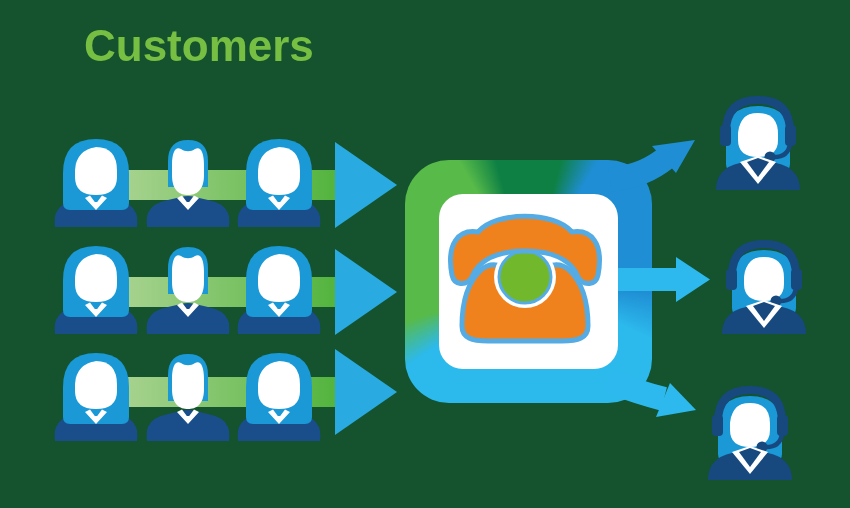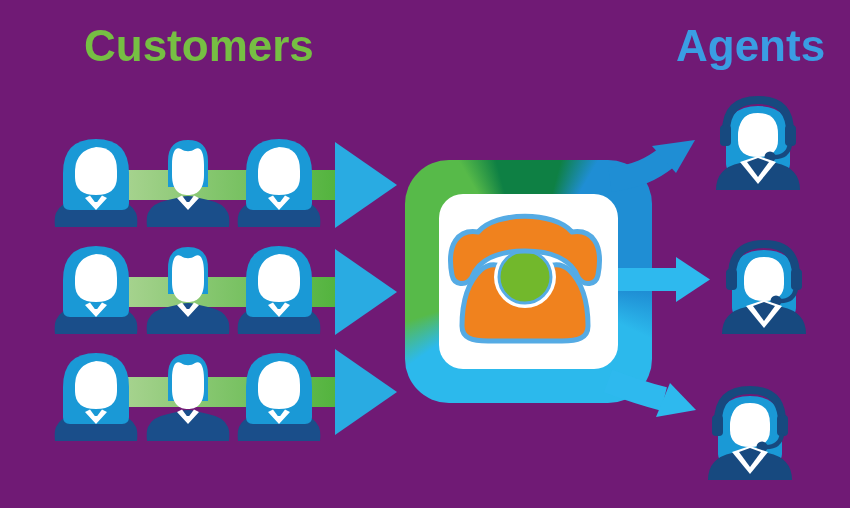--- a/index.html
+++ b/index.html
@@ -1,17 +1,17 @@
 <!DOCTYPE html>
 <html style="--title_green: #76bf43; --title_blue: #3a9de3; --title_orange: #f5831f; --head_blue: #1a99d6; --body_navy: #1a4e8a; --agent_navy: #17497f; --bar_light: #abd491; --bar_green: #4fb23a; --arrow_blue: #29abe2; --box_green: #57ba49; --box_dark_green: #0e8044; --box_blue: #1f8ed4; --box_light_blue: #2cb9ec; --agent_arrow_light: #2eb9ee; --phone_orange: #f0821e; --phone_outline: #55abe4; --dial_green: #72b82c;"><head>
 <meta charset="utf-8">
 <style>
   html,body{margin:0;padding:0;background:#fff;}
   .canvas{
-    position:relative;width:850px;height:508px;background:#701a75;overflow:hidden;
+    position:relative;width:850px;height:508px;background:#14532d;overflow:hidden;
     font-family:"Liberation Sans",sans-serif;
   }
   .title{position:absolute;font-weight:bold;white-space:nowrap;line-height:1;}
   .title-customers{left:84px;top:24px;font-size:44px;color:var(--title_green,#76bf43);}
   .title-agents{left:676px;top:24px;font-size:44px;color:var(--title_blue,#3a9de3);}
   .title-queue{left:416px;top:110px;font-size:41px;color:var(--title_orange,#f5831f);}
   .queue-box{
     position:absolute;left:405px;top:160px;width:247px;height:243px;border-radius:44px;
     background:conic-gradient(from 0deg at 50% 50%,
       var(--box_dark_green,#0e8044) 0deg 15deg,
@@ -111,15 +111,14 @@
     </g>
 
     <g>
       <use href="#p-agent" x="714" y="96"></use>
       <use href="#p-agent" x="720" y="240"></use>
       <use href="#p-agent" x="706" y="386"></use>
     </g>
   </svg>
 
   <div class="title title-customers">Customers</div>
-  <div class="title title-agents">Agents</div>
 
 </div>
 
 </body></html>

